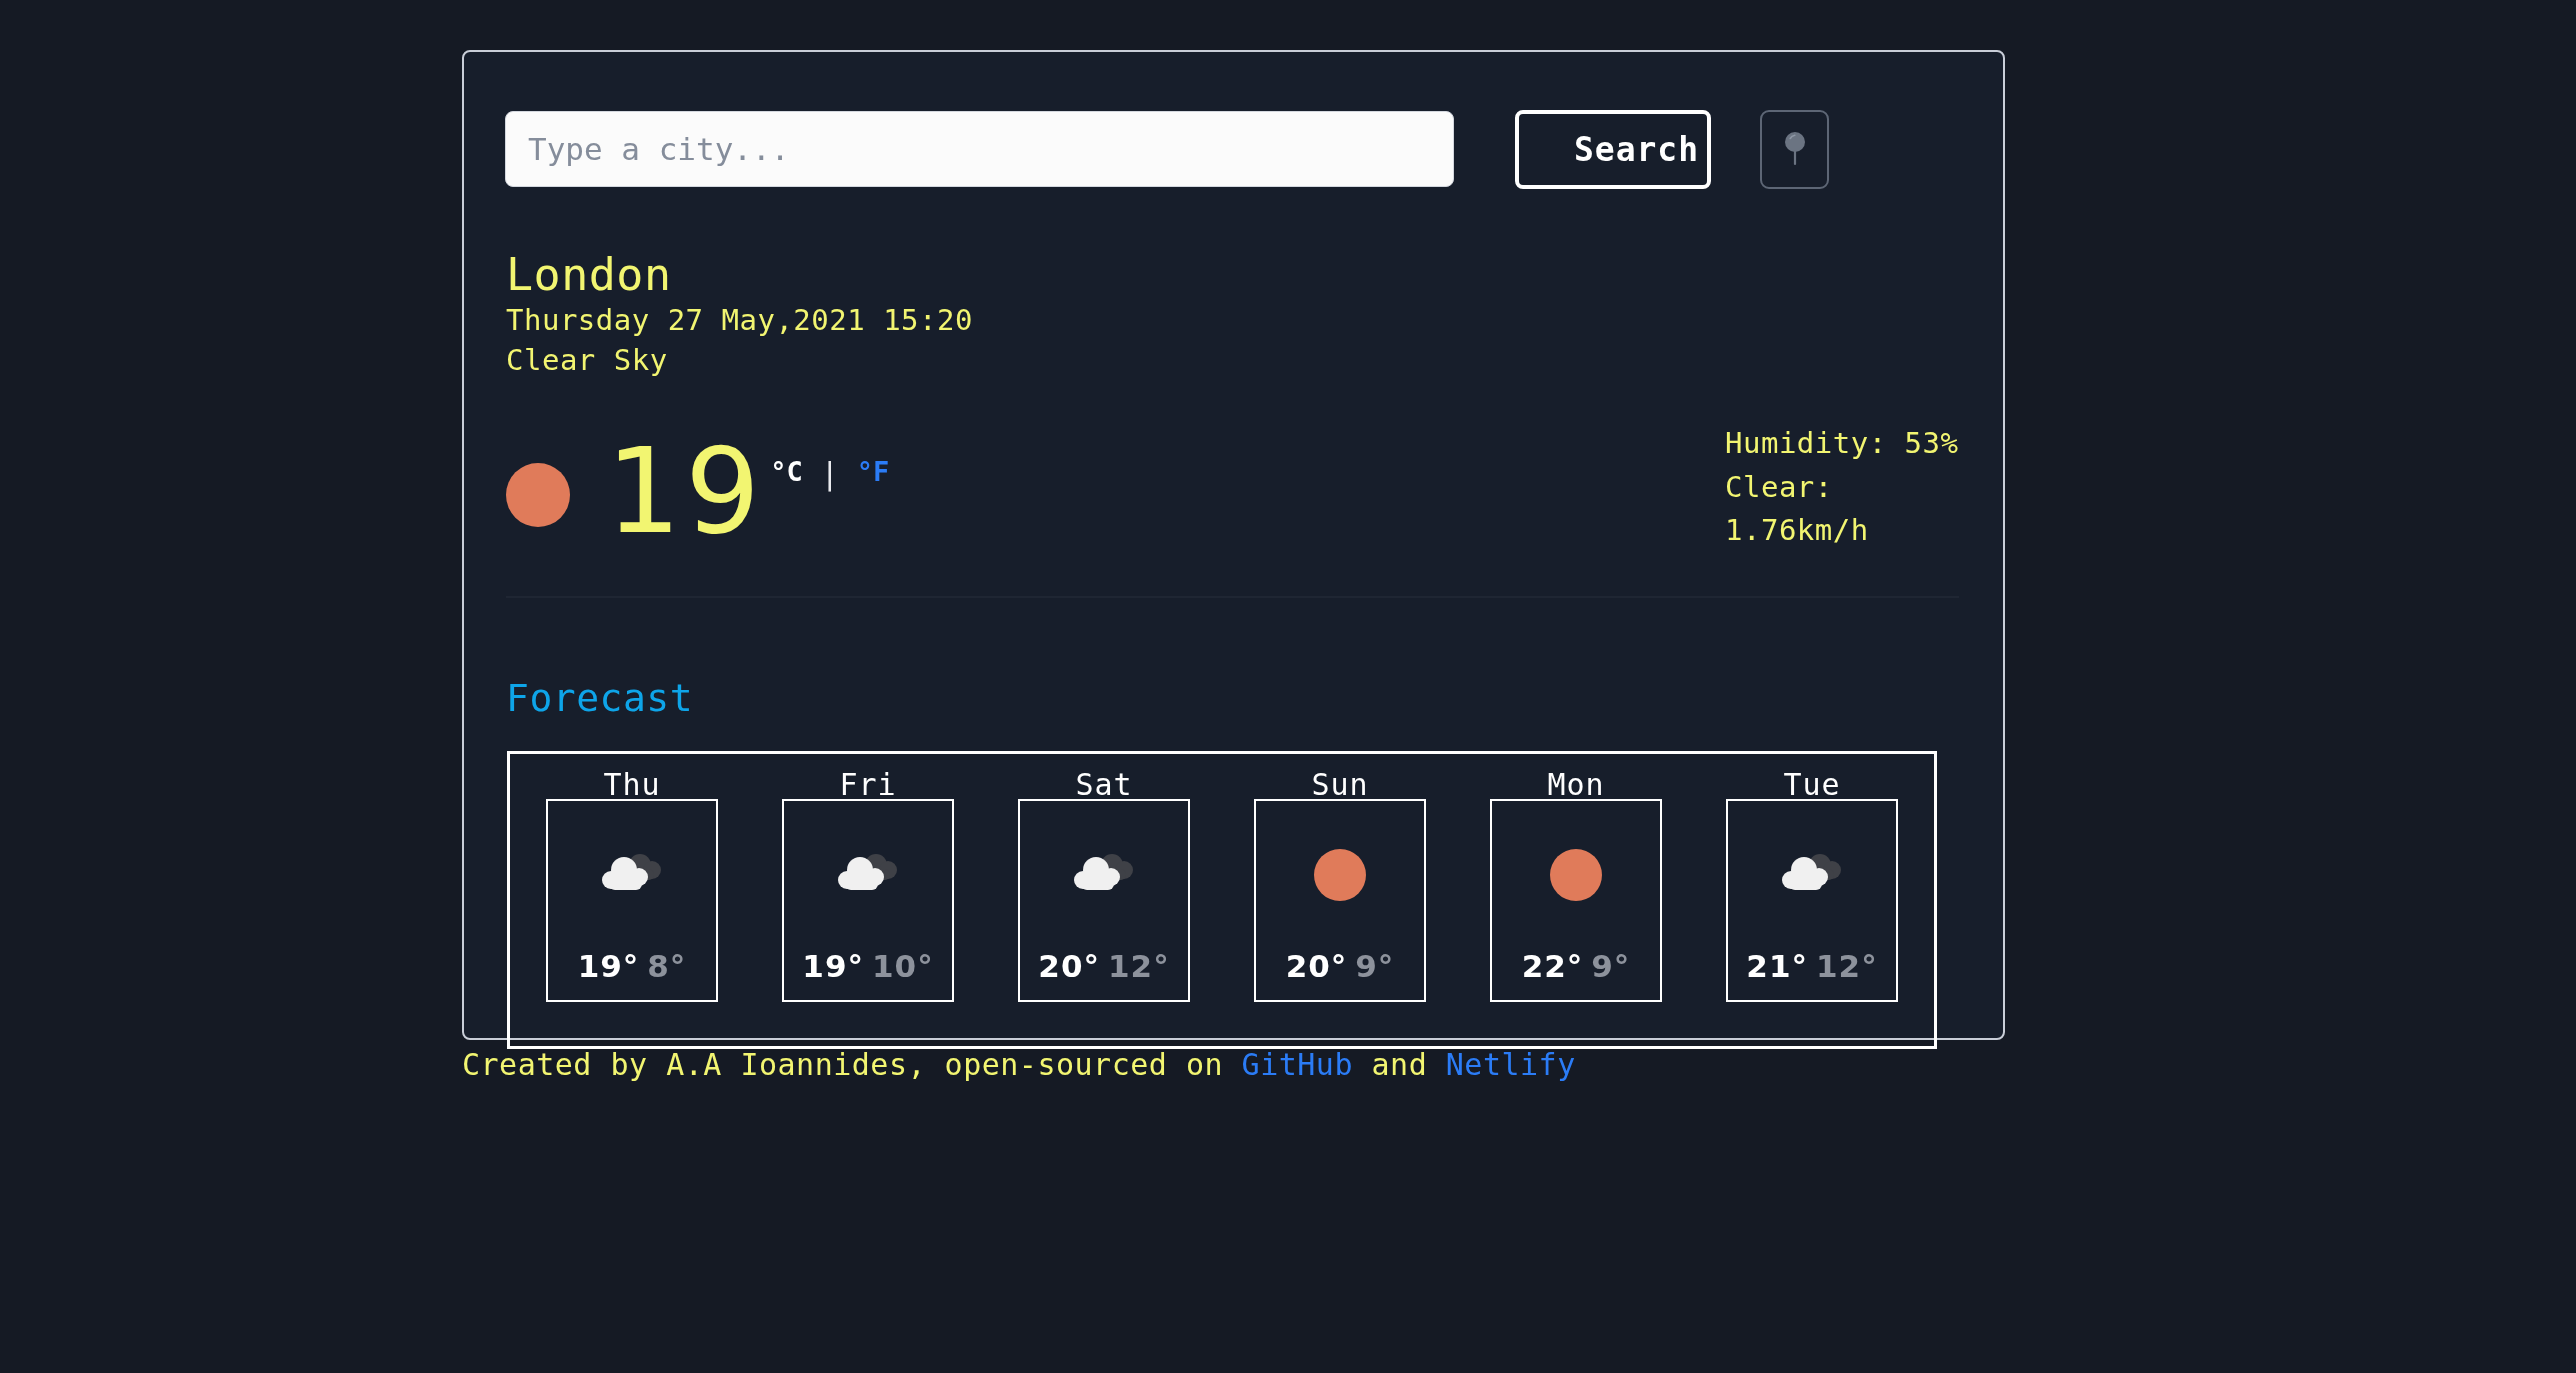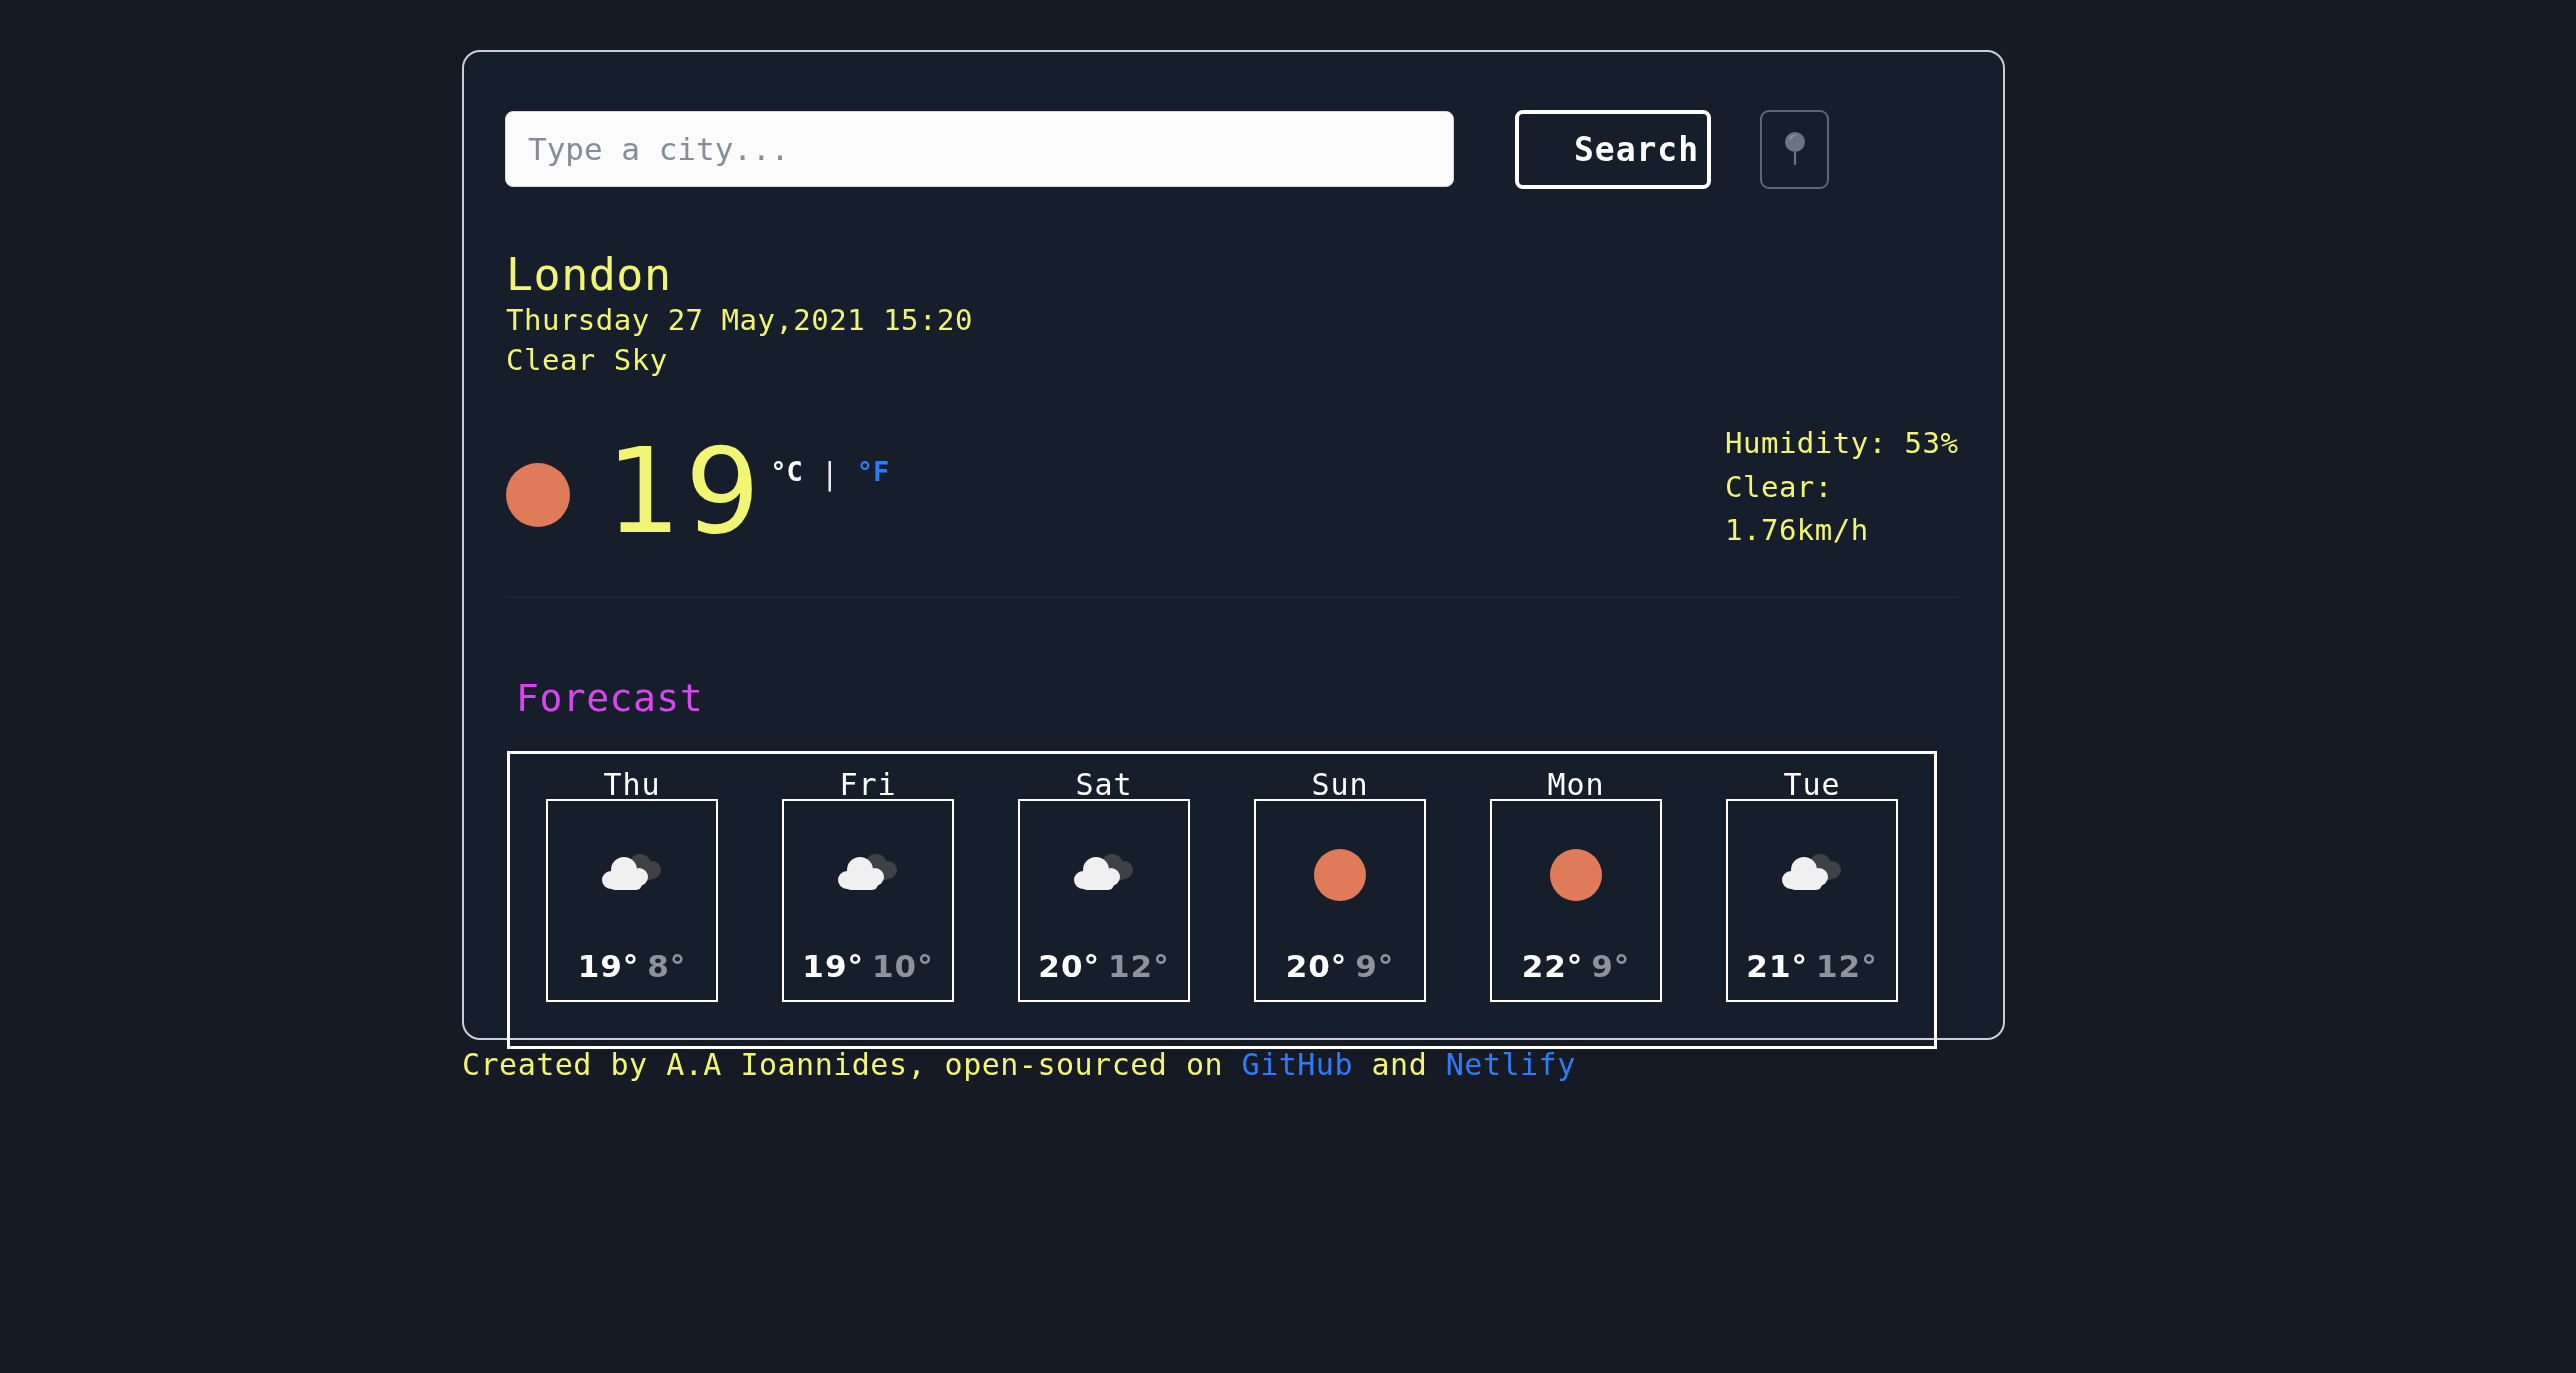--- a/index.html
+++ b/index.html
@@ -22,21 +22,21 @@
 
   
   .app-card {
     position: absolute;
     left: 462px;
     top: 50px;
     width: 1543px;
     height: 990px;
     background: #171e2b;
     border: 2px solid #c9ced8;
-    border-radius: 18px;
+    border-radius: 8px;
   }
 
   
   .search-row {
     position: absolute;
     left: 41px;
     top: 47px;
     width: 1458px;
     height: 100px;
     display: flex;
@@ -189,24 +189,23 @@
     width: 1453px;
     height: 2px;
     background: #1f2633;
   }
 
   
   .forecast-title {
     position: absolute;
     left: 42px;
     top: 624px;
-    color: #d946ef;
+    color: #0ea5e9;
     font-size: 38px;
     letter-spacing: 0.5px;
-    margin-left: 10px;
   }
 
   .forecast-box {
     position: absolute;
     left: 43px;
     top: 699px;
     width: 1430px;
     height: 298px;
     border: 3px solid #ffffff;
     display: flex;

